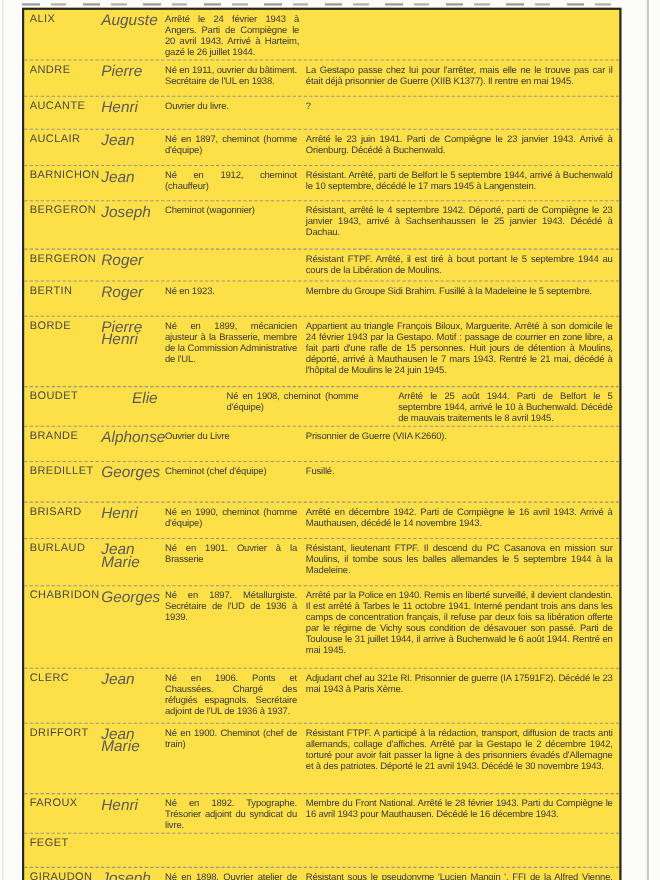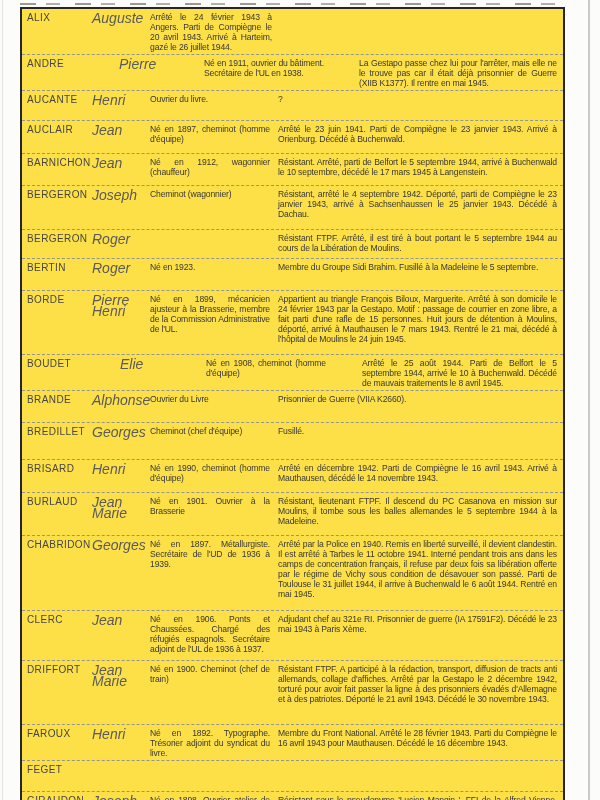--- a/index.html
+++ b/index.html
@@ -78,21 +78,21 @@
     line-height: 10px;
     color: #373737;
     letter-spacing: -0.15px;
     text-align: justify;
     padding-right: 8px;
   }
   .c-fate { padding-right: 6px; }
 
   
   .rows .t-row:nth-child(1)  { min-height: 32px; }
-  .rows .t-row:nth-child(2)  { min-height: 33px; gap: 27px; }
+  .rows .t-row:nth-child(2)  { min-height: 33px; }
   .rows .t-row:nth-child(3)  { min-height: 30px; }
   .rows .t-row:nth-child(4)  { min-height: 33px; }
   .rows .t-row:nth-child(5)  { min-height: 32px; }
   .rows .t-row:nth-child(6)  { min-height: 44px; }
   .rows .t-row:nth-child(7)  { min-height: 29px; }
   .rows .t-row:nth-child(8)  { min-height: 32px; }
   .rows .t-row:nth-child(9)  { min-height: 64px; }
   .rows .t-row:nth-child(10) { min-height: 31px; gap: 28px; }
   .rows .t-row:nth-child(11) { min-height: 32px; }
   .rows .t-row:nth-child(12) { min-height: 37px; }
@@ -137,21 +137,21 @@
   <div class="t-row">
     <div class="cell c-surname">AUCLAIR</div>
     <div class="cell c-firstname">Jean</div>
     <div class="cell c-bio">Né en 1897, cheminot (homme d'équipe)</div>
     <div class="cell c-fate">Arrêté le 23 juin 1941. Parti de Compiègne le 23 janvier 1943. Arrivé à Orienburg. Décédé à Buchenwald.</div>
   </div>
 
   <div class="t-row">
     <div class="cell c-surname">BARNICHON</div>
     <div class="cell c-firstname">Jean</div>
-    <div class="cell c-bio">Né en 1912, wagonnier (chauffeur)</div>
+    <div class="cell c-bio">Né en 1912, cheminot (chauffeur)</div>
     <div class="cell c-fate">Résistant. Arrêté, parti de Belfort le 5 septembre 1944, arrivé à Buchenwald le 10 septembre, décédé le 17 mars 1945 à Langenstein.</div>
   </div>
 
   <div class="t-row">
     <div class="cell c-surname">BERGERON</div>
     <div class="cell c-firstname">Joseph</div>
     <div class="cell c-bio">Cheminot (wagonnier)</div>
     <div class="cell c-fate">Résistant, arrêté le 4 septembre 1942. Déporté, parti de Compiègne le 23 janvier 1943, arrivé à Sachsenhaussen le 25 janvier 1943. Décédé à Dachau.</div>
   </div>
 

